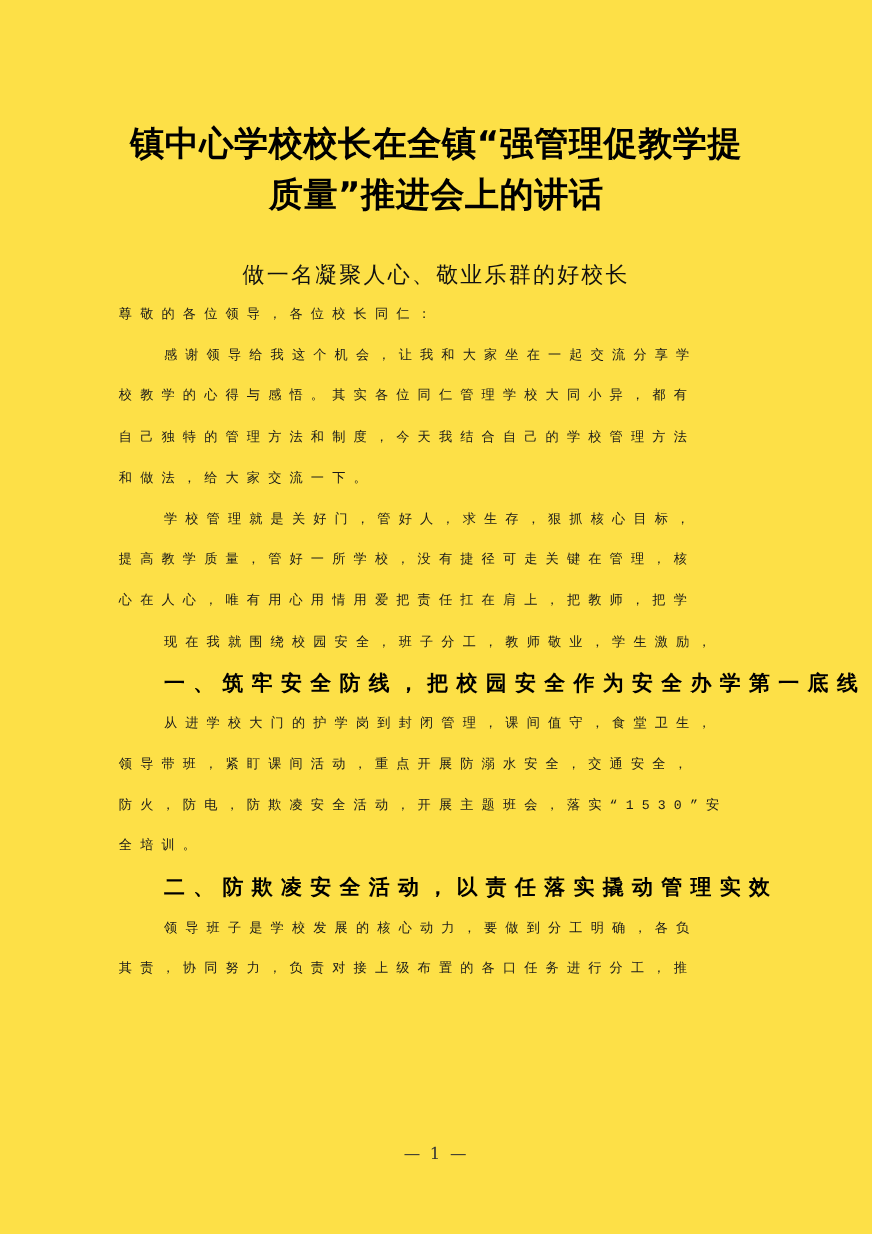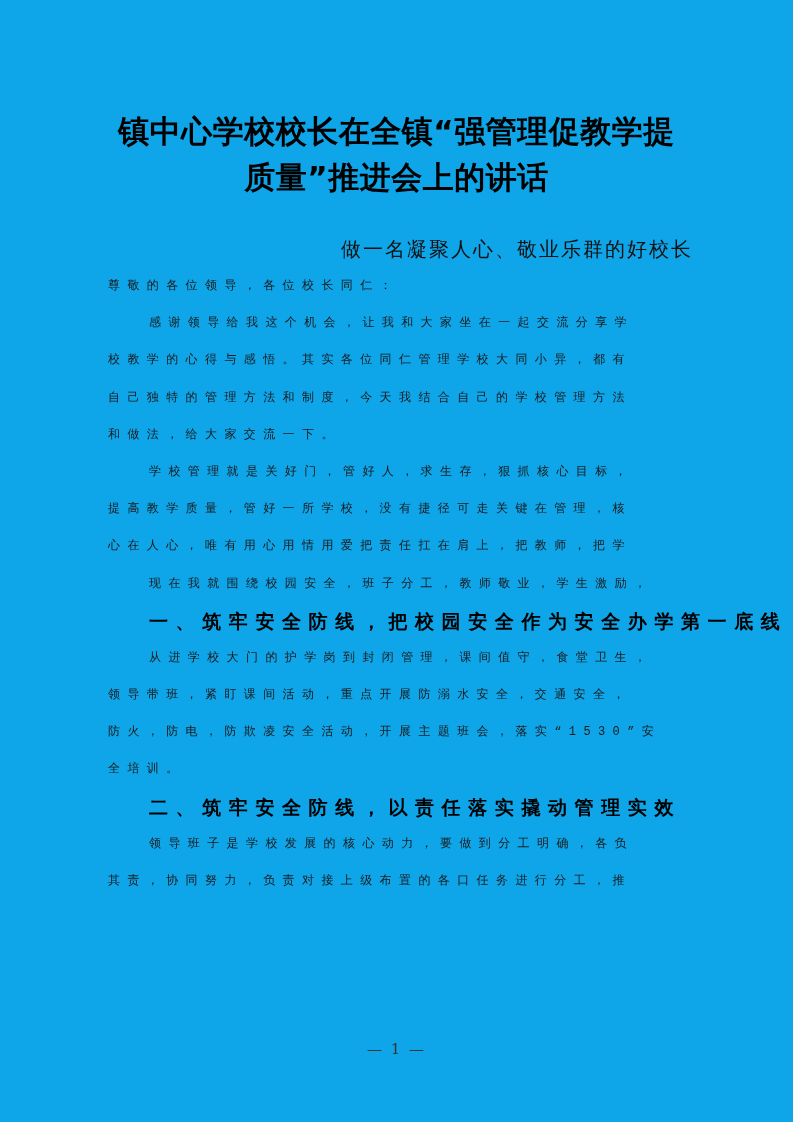--- a/index.html
+++ b/index.html
@@ -13,42 +13,42 @@
       position: relative;
       overflow: hidden;
       font-family: "DejaVu Serif", "Liberation Serif", serif;
       color: #111111;
     }
     .page {
       position: absolute;
       left: 0; top: 0;
       width: 793px;
       height: 1122px;
-      background: #0ea5e9;
+      background: #fde047;
     }
     .title {
       position: absolute;
       left: 100px;
       top: 108px;
       width: 593px;
       text-align: center;
       font-family: "DejaVu Sans", "Liberation Sans", sans-serif;
       font-weight: bold;
       font-size: 31px;
       line-height: 46px;
       letter-spacing: 0.5px;
       color: #000000;
     }
     .title div { white-space: nowrap; }
     .subtitle {
       position: absolute;
       left: 100px;
       top: 234px;
       width: 593px;
-      text-align: right;
+      text-align: center;
       font-size: 20px;
       line-height: 30px;
       letter-spacing: 2px;
       color: #111;
     }
     .body {
       position: absolute;
       left: 108px;
       top: 268px;
       width: 582px;
@@ -101,19 +101,19 @@
     <div class="line">和做法，给大家交流一下。</div>
     <div class="line indent">学校管理就是关好门，管好人，求生存，狠抓核心目标，</div>
     <div class="line">提高教学质量，管好一所学校，没有捷径可走关键在管理，核</div>
     <div class="line">心在人心，唯有用心用情用爱把责任扛在肩上，把教师，把学</div>
     <div class="line indent">现在我就围绕校园安全，班子分工，教师敬业，学生激励，</div>
     <div class="line indent heading">一、筑牢安全防线，把校园安全作为安全办学第一底线</div>
     <div class="line indent">从进学校大门的护学岗到封闭管理，课间值守，食堂卫生，</div>
     <div class="line">领导带班，紧盯课间活动，重点开展防溺水安全，交通安全，</div>
     <div class="line">防火，防电，防欺凌安全活动，开展主题班会，落实“1530”安</div>
     <div class="line">全培训。</div>
-    <div class="line indent heading">二、筑牢安全防线，以责任落实撬动管理实效</div>
+    <div class="line indent heading">二、防欺凌安全活动，以责任落实撬动管理实效</div>
     <div class="line indent">领导班子是学校发展的核心动力，要做到分工明确，各负</div>
     <div class="line">其责，协同努力，负责对接上级布置的各口任务进行分工，推</div>
   </div>
 
   <div class="page-number">— 1 —</div>
 </div>
 
 </body></html>

